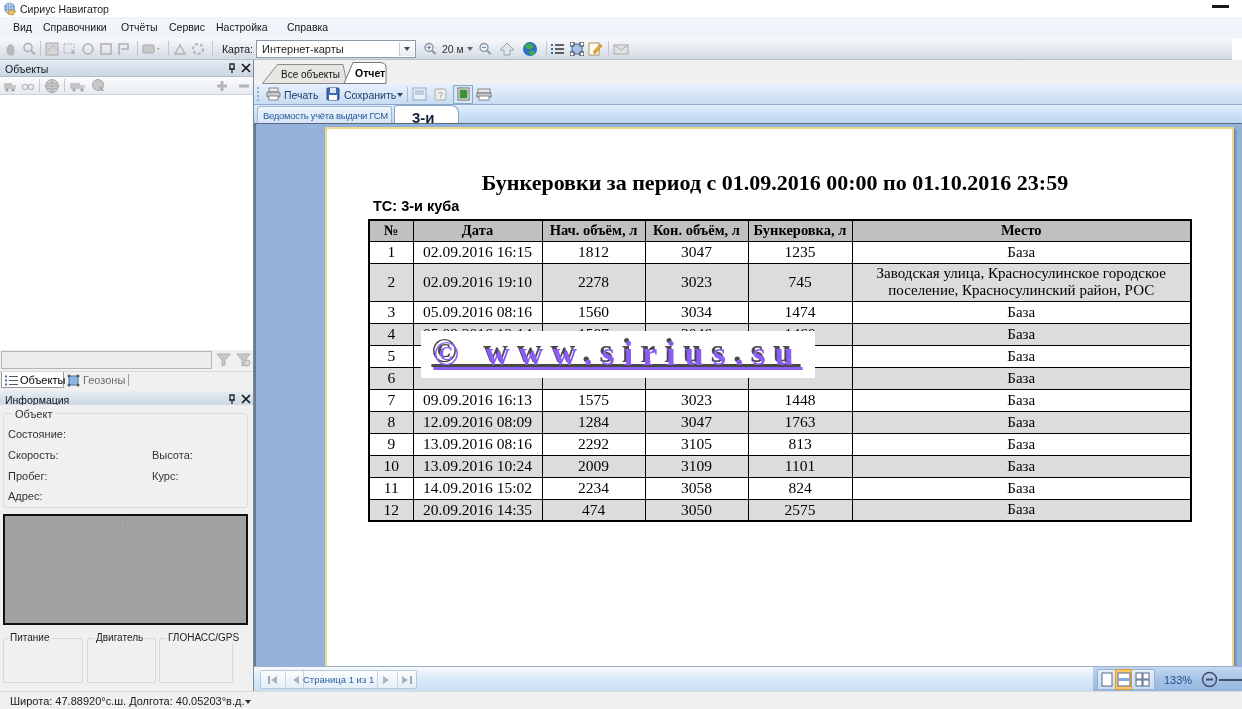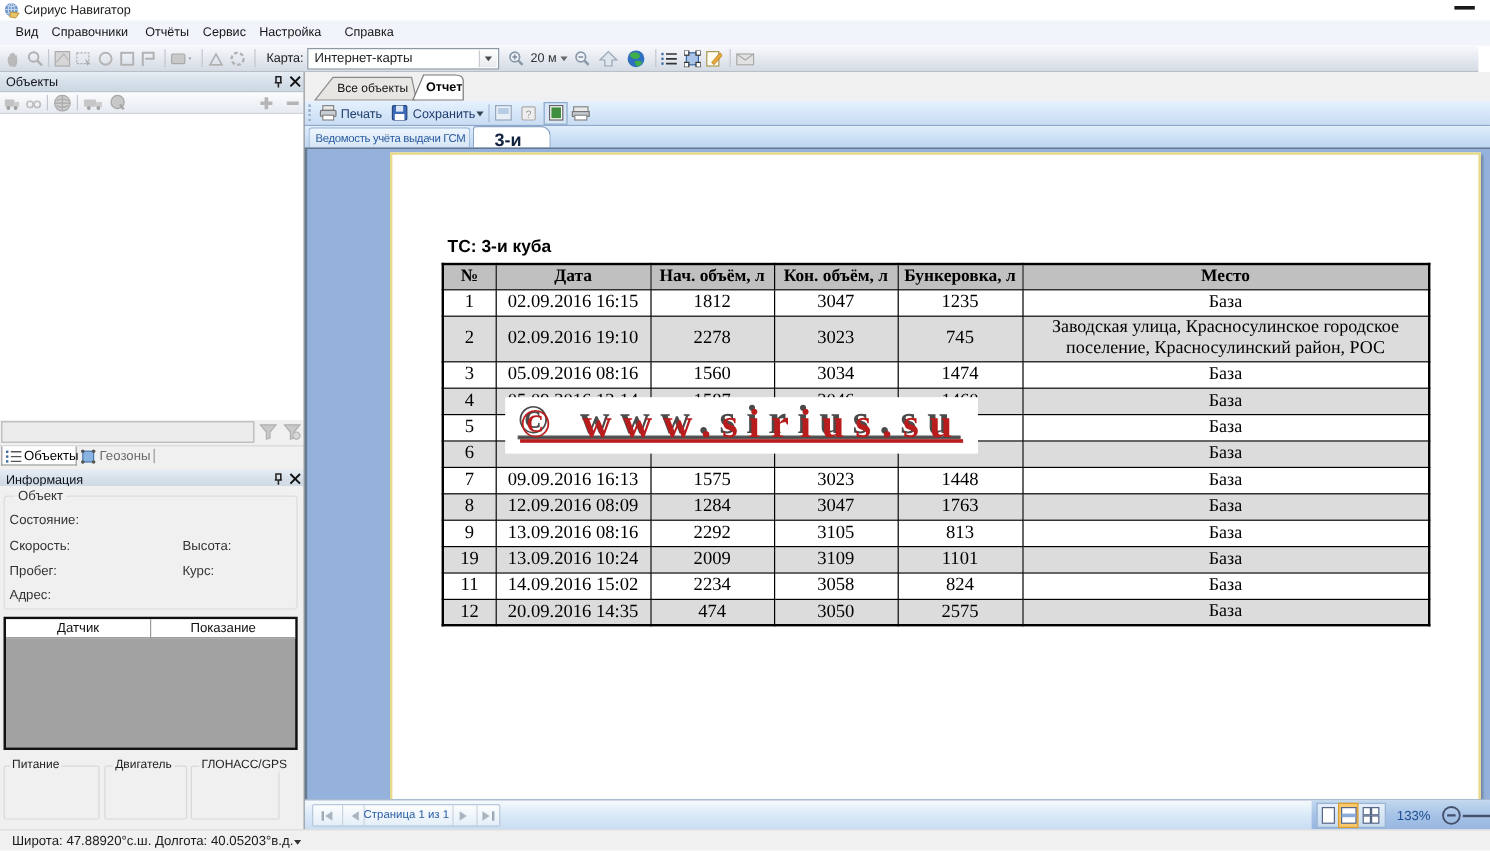--- a/index.html
+++ b/index.html
@@ -74,21 +74,21 @@
 #viewport { position:absolute; left:0; top:63px; width:988px; height:543px; background:#94b2dc; border-top:1px solid #5a6a7e; border-left:2px solid #68798c; overflow:hidden; }
 #page { position:absolute; left:69px; top:3px; width:909px; height:545px; background:#fff; border:2px solid #e8da8a; box-shadow:2px 2px 2px rgba(80,95,115,0.55); }
 #rtitle { position:absolute; left:0; top:41px; width:896px; text-align:center; font-family:"Liberation Serif",serif; font-size:22px; font-weight:bold; color:#000; }
 #rsub { position:absolute; left:46px; top:69px; font-size:14.5px; font-weight:bold; color:#000; }
 #rtable { position:absolute; left:41px; top:90px; border:2px solid #000; border-collapse:collapse; table-layout:fixed; font-family:"Liberation Serif",serif; font-size:15.5px; color:#000; }
 #rtable td { border:1px solid #000; text-align:center; padding:0; overflow:hidden; }
 #rtable tr.even td { background:#dcdcdc; }
 #rtable tr.hd td { background:#c0c0c0; font-weight:bold; font-size:14.5px; }
 #rtable td.place { font-size:15px;margin-left:17px; }
 #watermark { position:absolute; left:94px; top:202px; width:394px; height:47px; background:#fff; text-align:center; }
-#watermark .wt { font-family:"Liberation Serif",serif; font-weight:bold; font-size:34px; letter-spacing:9px; color:#b91c1c; text-decoration:underline; text-shadow:-2px -3px 0 #4a4a4a; line-height:45px; }
+#watermark .wt { font-family:"Liberation Serif",serif; font-weight:bold; font-size:34px; letter-spacing:9px; color:#8b5cf6; text-decoration:underline; text-shadow:-2px -3px 0 #4a4a4a; line-height:45px; }
 
 
 #navbar { position:absolute; left:0; top:606px; width:988px; height:25px; background:linear-gradient(#f7fafd,#dcebf9 45%,#c9ddf3); border-top:1px solid #9ab0c8; }
 .navgrp { position:absolute; left:6px; top:3px; width:157px; height:19px; border:1px solid #b9c9da; border-radius:2px; background:linear-gradient(#fcfdfe,#e4eef8); }
 #pagetext { position:absolute; left:49px; top:7px; font-size:9.5px; color:#2a5fa5; }
 #zoomsec { position:absolute; left:839px; top:0; width:149px; height:25px; background:linear-gradient(#c3d8f0,#a6c2e6 50%,#96b5e0); }
 #zoomtxt { position:absolute; left:71px; top:7px; font-size:11px; color:#1e4f91; }
 
 
 #statusbar { left:0; top:691px; width:1242px; height:18px; background:#f0f0f0; border-top:1px solid #dadada; font-size:11px; color:#1a1a1a; }
@@ -295,24 +295,20 @@
     <div class="gb"></div>
     <span style="left:12px;top:3px;background:#f0f0f0;padding:0 3px">Объект</span>
     <span style="left:8px;top:23px">Состояние:</span>
     <span style="left:8px;top:44px">Скорость:</span>
     <span style="left:152px;top:44px">Высота:</span>
     <span style="left:8px;top:65px">Пробег:</span>
     <span style="left:152px;top:65px">Курс:</span>
     <span style="left:8px;top:85px">Адрес:</span>
   </div>
   <div id="sensortbl">
-    <div class="hdr">
-        <span class="c1">Датчик</span>
-        <span class="c2">Показание</span>
-      </div>
     <div class="vline"></div>
   </div>
   <div class="gbox" style="left:3px;top:578px;width:80px;height:45px"></div>
   <span class="gblabel" style="left:8px;top:572px">Питание</span>
   <div class="gbox" style="left:87px;top:578px;width:69px;height:45px"></div>
   <span class="gblabel" style="left:94px;top:572px">Двигатель</span>
   <div class="gbox" style="left:159px;top:578px;width:74px;height:45px"></div>
   <span class="gblabel" style="left:166px;top:572px">ГЛОНАСС/GPS</span>
 </div>
 
@@ -359,20 +355,21 @@
         <rect x="1" y="5" width="14" height="4" fill="#c8ccd4" stroke="#777"></rect>
         <rect x="3" y="8" width="10" height="4" fill="#fff" stroke="#888"></rect>
       </svg>
   </div>
   <div id="reptabs">
     <div class="rtab-in">Ведомость учёта выдачи ГСМ</div>
     <div class="rtab-ac">3-и куба</div>
   </div>
   <div id="viewport">
     <div id="page">
+      <div id="rtitle">Бункеровки за период с 01.09.2016 00:00 по 01.10.2016 23:59</div>
       <div id="rsub">ТС: 3-и куба</div>
       <table id="rtable" cellspacing="0">
         <colgroup>
             <col style="width:44px">
             <col style="width:129px">
             <col style="width:103px">
             <col style="width:103px">
             <col style="width:104px">
             <col style="width:339px">
           </colgroup>
@@ -451,21 +448,21 @@
             </tr>
         <tr style="height:22px">
               <td>9</td>
               <td>13.09.2016 08:16</td>
               <td>2292</td>
               <td>3105</td>
               <td>813</td>
               <td class="place">База</td>
             </tr>
         <tr class="even" style="height:22px">
-              <td>19</td>
+              <td>10</td>
               <td>13.09.2016 10:24</td>
               <td>2009</td>
               <td>3109</td>
               <td>1101</td>
               <td class="place">База</td>
             </tr>
         <tr style="height:22px">
               <td>11</td>
               <td>14.09.2016 15:02</td>
               <td>2234</td>

